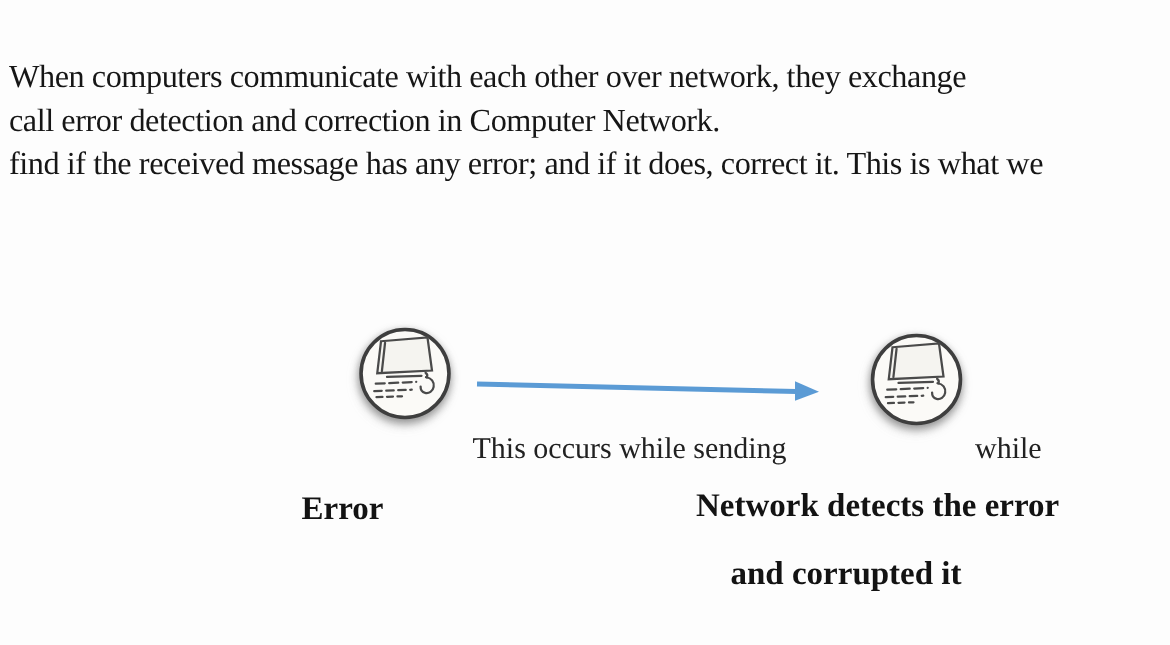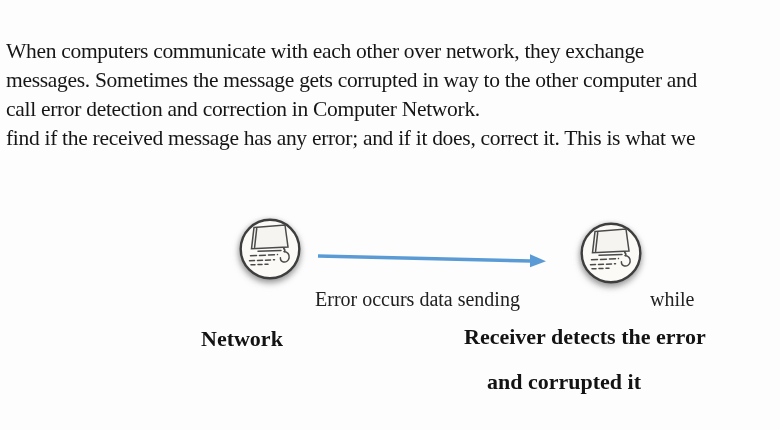--- a/index.html
+++ b/index.html
@@ -63,21 +63,20 @@
   #receiver-label-line1 { left: 464px; top: 324px; }
   #receiver-label-line2 { left: 487px; top: 369px; }
 </style>
 </head>
 <body>
 
 <div class="page">
 
   <div class="paragraph">
     <div class="pline">When computers communicate with each other over network, they exchange</div>
-    <div class="pline">messages. Sometimes the message gets corrupted in way to the other computer and</div>
     <div class="pline">call error detection and correction in Computer Network.</div>
     <div class="pline">find if the received message has any error; and if it does, correct it. This is what we</div>
   </div>
 
   <div class="icon-wrap" id="sender-icon">
     <svg width="64" height="64" viewBox="0 0 64 64">
       <circle cx="32" cy="32" r="29.3" fill="#fbfaf7" stroke="#3e3e3e" stroke-width="2.4"></circle>
       <g fill="none" stroke="#4a4a4a" stroke-width="1.5" stroke-linecap="round">
         <path d="M16,10.5 L47,8 L50,30 L13.5,31.8 Z" fill="#f5f4f0"></path>
         <path d="M18.7,11.6 L16.6,30.4"></path>
@@ -105,20 +104,20 @@
         <path d="M46.6,34.6 q0.8,-2 -0.9,-3.1"></path>
       </g>
     </svg>
   </div>
 
   <svg class="arrow-svg" viewBox="0 0 240 24">
     <line x1="4" y1="9" x2="217" y2="14" stroke="#5b9bd5" stroke-width="3.4"></line>
     <path d="M216,7.2 L232,14.2 L216,20.2 Z" fill="#5b9bd5"></path>
   </svg>
 
-  <div class="caption" id="caption-error">Error occurs data sending</div>
+  <div class="caption" id="caption-error">This occurs while sending</div>
   <div class="caption" id="caption-data">while</div>
 
-  <div class="label-bold" id="sender-label">Network</div>
-  <div class="label-bold" id="receiver-label-line1">Receiver detects the error</div>
+  <div class="label-bold" id="sender-label">Error</div>
+  <div class="label-bold" id="receiver-label-line1">Network detects the error</div>
   <div class="label-bold" id="receiver-label-line2">and corrupted it</div>
 
 </div>
 
 </body></html>

